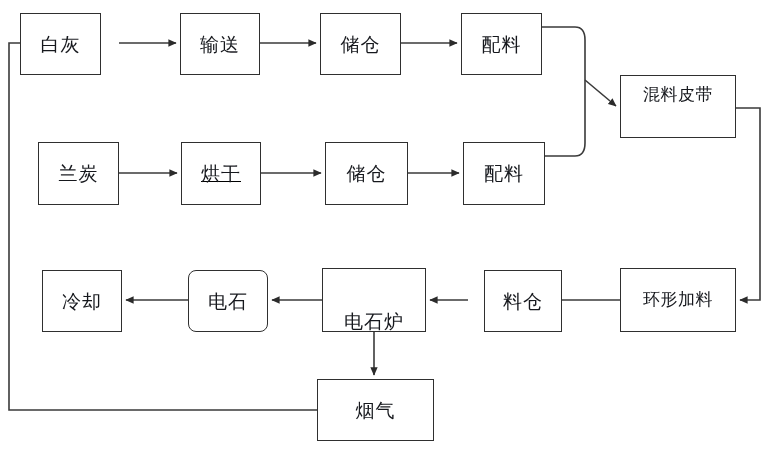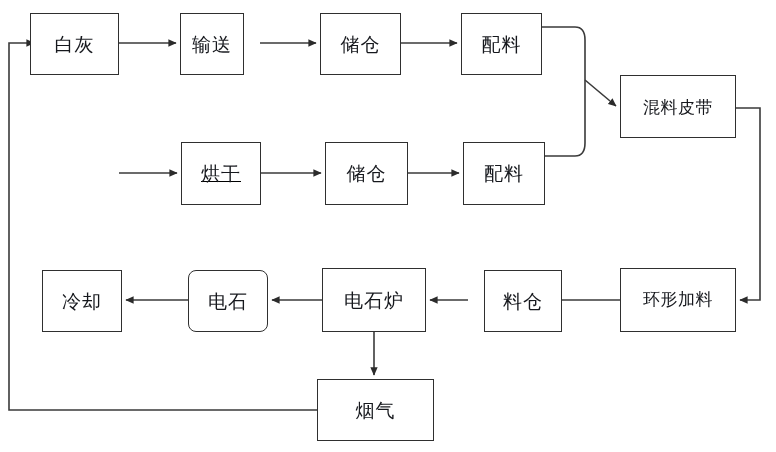--- a/index.html
+++ b/index.html
@@ -80,40 +80,43 @@
 
       <path d="M 620 300 L 550 300" marker-end="url(#ah)"></path>
       <path d="M 468 300 L 430 300" marker-end="url(#ah)"></path>
       <path d="M 322 300 L 272 300" marker-end="url(#ah)"></path>
       <path d="M 188 300 L 126 300" marker-end="url(#ah)"></path>
 
       <path d="M 374 332 L 374 375" marker-end="url(#ah)"></path>
     </g>
   </svg>
 
-  <div class="node" style="left:30px;  top:13px;  width:89px;  height:62px;">
+  <div class="node" style="left:20px;  top:13px;  width:81px;  height:62px;">
     <span class="node-label">白灰</span>
   </div>
 
-  <div class="node" style="left:180px; top:13px;  width:64px;  height:62px;">
+  <div class="node" style="left:180px; top:13px;  width:80px;  height:62px;">
     <span class="node-label">输送</span>
   </div>
 
   <div class="node" style="left:320px; top:13px;  width:81px;  height:62px;">
     <span class="node-label">储仓</span>
   </div>
 
   <div class="node" style="left:461px; top:13px;  width:81px;  height:62px;">
     <span class="node-label">配料</span>
   </div>
 
-  <div class="node" style="left:620px; top:75px;  width:116px; height:63px; align-items:flex-start; padding-top:23px;">
+  <div class="node" style="left:620px; top:75px;  width:116px; height:63px; align-items:flex-start; padding-top:10px;">
     <span class="node-label small">混料皮带</span>
   </div>
 
+  <div class="node" style="left:38px;  top:142px; width:81px;  height:63px;">
+    <span class="node-label">兰炭</span>
+  </div>
 
   <div class="node" style="left:181px; top:142px; width:80px;  height:63px;text-decoration:underline;">
     <span class="node-label">烘干</span>
   </div>
 
   <div class="node" style="left:325px; top:142px; width:83px;  height:63px;">
     <span class="node-label">储仓</span>
   </div>
 
   <div class="node" style="left:463px; top:142px; width:82px;  height:63px;">
@@ -121,21 +124,21 @@
   </div>
 
   <div class="node" style="left:42px;  top:270px; width:80px;  height:62px;">
     <span class="node-label">冷却</span>
   </div>
 
   <div class="node" style="left:188px; top:270px; width:80px;  height:62px;border-radius:8px;">
     <span class="node-label">电石</span>
   </div>
 
-  <div class="node" style="left:322px; top:268px; width:104px; height:64px;">
+  <div class="node" style="left:322px; top:268px; width:104px; height:64px;align-items:flex-end;">
     <span class="node-label">电石炉</span>
   </div>
 
   <div class="node" style="left:468px; top:270px; width:78px;  height:62px;margin-left:16px;">
     <span class="node-label">料仓</span>
   </div>
 
   <div class="node" style="left:620px; top:268px; width:116px; height:64px; align-items:flex-start; padding-top:22px;">
     <span class="node-label small">环形加料</span>
   </div>

